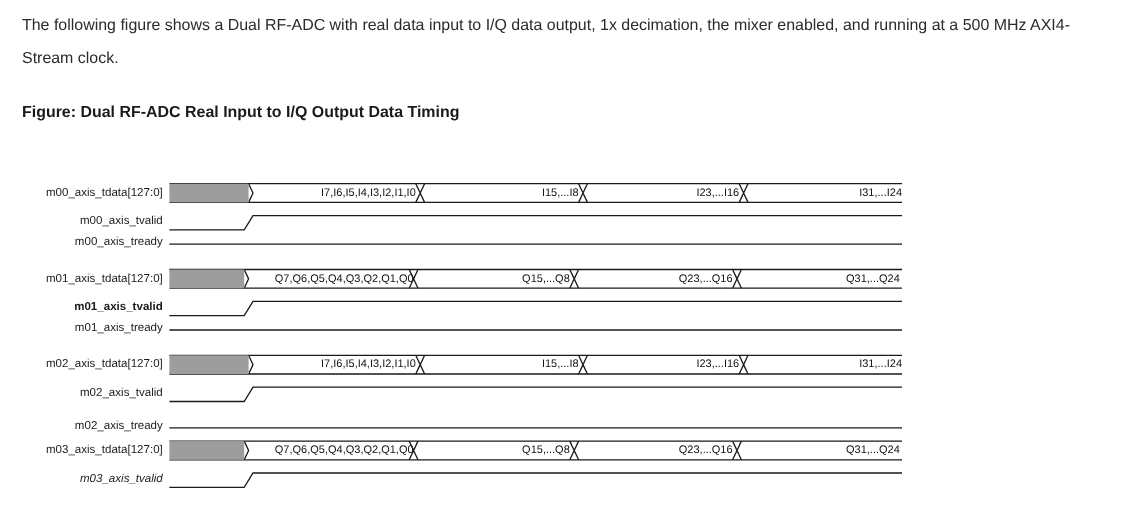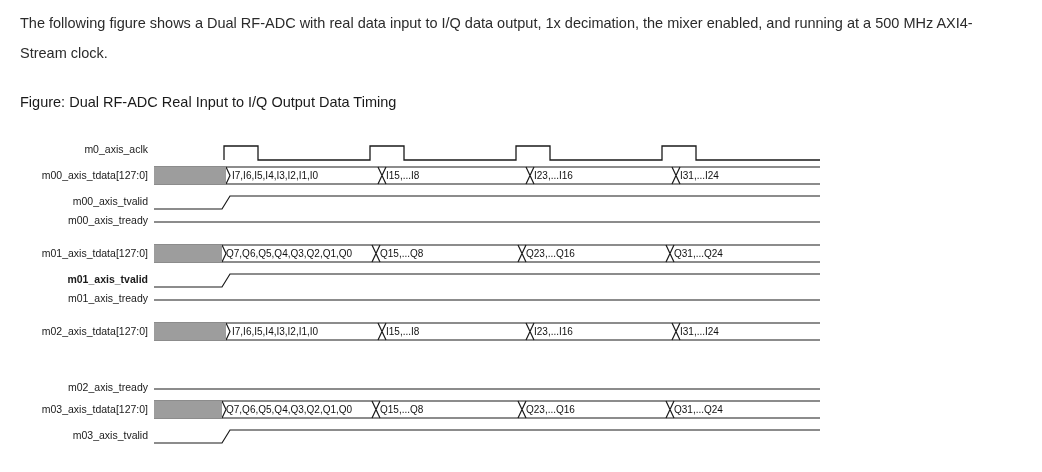--- a/index.html
+++ b/index.html
@@ -26,21 +26,21 @@
     width: 990px;
     font-size: 14.5px;
     line-height: 30px;
     color: #2b2b2b;
   }
   .fig-title {
     position: absolute;
     left: 20px;
     top: 94px;
     font-size: 14.5px;
-    font-weight: normal;
+    font-weight: bold;
     color: #1a1a1a;
   }
   .diagram {
     position: absolute;
     left: 20px;
     top: 140px;
     width: 1000px;
     height: 320px;
   }
   .sig-row {
@@ -81,21 +81,21 @@
     width: 666px;
     height: 22px;
   }
   .clk-svg { display: block; }
   .bus-svg { display: block; }
   .bus-cell {
     position: absolute;
     top: 0;
     height: 19px;
     line-height: 19px;
-    text-align: left;
+    text-align: right;
     font-size: 10px;
     color: #111111;
     white-space: nowrap;
     overflow: hidden;
   }
   .bus-gray {
     position: absolute;
     top: 1px;
     height: 17px;
     background: #9d9d9d;
@@ -121,30 +121,20 @@
 <body>
 
 <div class="page">
 
   <div class="intro">The following figure shows a Dual RF-ADC with real data input to I/Q data output, 1x decimation, the mixer enabled, and running at a 500 MHz AXI4-Stream clock.</div>
 
   <div class="fig-title">Figure: Dual RF-ADC Real Input to I/Q Output Data Timing</div>
 
   <div class="diagram">
 
-    <div class="sig-row" style="top:0px;">
-      <div class="labelcol">
-        <div class="sig-label">m0_axis_aclk</div>
-      </div>
-      <div class="clk-wrap">
-        <svg class="clk-svg" width="666" height="22" viewBox="0 0 666 22">
-          <polyline fill="none" stroke="#1a1a1a" stroke-width="1.3" points="70,20 70,20 70,6 104,6 104,20 216,20 216,6 250,6 250,20 362,20 362,6 396,6 396,20 508,20 508,6 542,6 542,20 666,20"></polyline>
-        </svg>
-      </div>
-    </div>
 
     <div class="sig-row" style="top:26px;">
       <div class="labelcol">
         <div class="sig-label">m00_axis_tdata[127:0]</div>
       </div>
       <div class="wave">
         <div class="bus-gray" style="left:0px; width:72px;"></div>
         <svg class="bus-svg" width="666" height="19" viewBox="0 0 666 19">
           <path d="M0,1 L666,1 M0,18 L666,18" stroke="#1a1a1a" stroke-width="1.2" fill="none"></path>
           <path d="M72,1 L76,9.5 L72,18" stroke="#1a1a1a" stroke-width="1.2" fill="none"></path>
@@ -236,20 +226,30 @@
           <path d="M372,1 L376,9.5 L372,18 M380,1 L376,9.5 L380,18" stroke="#1a1a1a" stroke-width="1.2" fill="none"></path>
           <path d="M518,1 L522,9.5 L518,18 M526,1 L522,9.5 L526,18" stroke="#1a1a1a" stroke-width="1.2" fill="none"></path>
         </svg>
         <div class="bus-cell" style="left:78px; width:146px;">I7,I6,I5,I4,I3,I2,I1,I0</div>
         <div class="bus-cell" style="left:232px; width:140px;">I15,...I8</div>
         <div class="bus-cell" style="left:380px; width:138px;">I23,...I16</div>
         <div class="bus-cell" style="left:526px; width:140px;">I31,...I24</div>
       </div>
     </div>
 
+    <div class="sig-row" style="top:208px;">
+      <div class="labelcol">
+        <div class="sig-label">m02_axis_tvalid</div>
+      </div>
+      <div class="wave">
+        <svg class="step" width="666" height="19" viewBox="0 0 666 19">
+          <polyline fill="none" stroke="#1a1a1a" stroke-width="1.2" points="0,17 68,17 76,4 666,4"></polyline>
+        </svg>
+      </div>
+    </div>
 
     <div class="sig-row" style="top:238px;">
       <div class="labelcol">
         <div class="sig-label">m02_axis_tready</div>
       </div>
       <div class="wave">
         <svg class="flat" width="666" height="19" viewBox="0 0 666 19">
           <polyline fill="none" stroke="#1a1a1a" stroke-width="1.2" points="0,11 666,11"></polyline>
         </svg>
       </div>
@@ -268,21 +268,21 @@
           <path d="M364,1 L368,9.5 L364,18 M372,1 L368,9.5 L372,18" stroke="#1a1a1a" stroke-width="1.2" fill="none"></path>
           <path d="M512,1 L516,9.5 L512,18 M520,1 L516,9.5 L520,18" stroke="#1a1a1a" stroke-width="1.2" fill="none"></path>
         </svg>
         <div class="bus-cell" style="left:72px; width:150px;">Q7,Q6,Q5,Q4,Q3,Q2,Q1,Q0</div>
         <div class="bus-cell" style="left:226px; width:138px;">Q15,...Q8</div>
         <div class="bus-cell" style="left:372px; width:140px;">Q23,...Q16</div>
         <div class="bus-cell" style="left:520px; width:144px;">Q31,...Q24</div>
       </div>
     </div>
 
-    <div class="sig-row" style="top:286px;">
+    <div class="sig-row" style="top:286px;font-style:italic;">
       <div class="labelcol">
         <div class="sig-label">m03_axis_tvalid</div>
       </div>
       <div class="wave">
         <svg class="step" width="666" height="19" viewBox="0 0 666 19">
           <polyline fill="none" stroke="#1a1a1a" stroke-width="1.2" points="0,17 68,17 76,4 666,4"></polyline>
         </svg>
       </div>
     </div>
 

